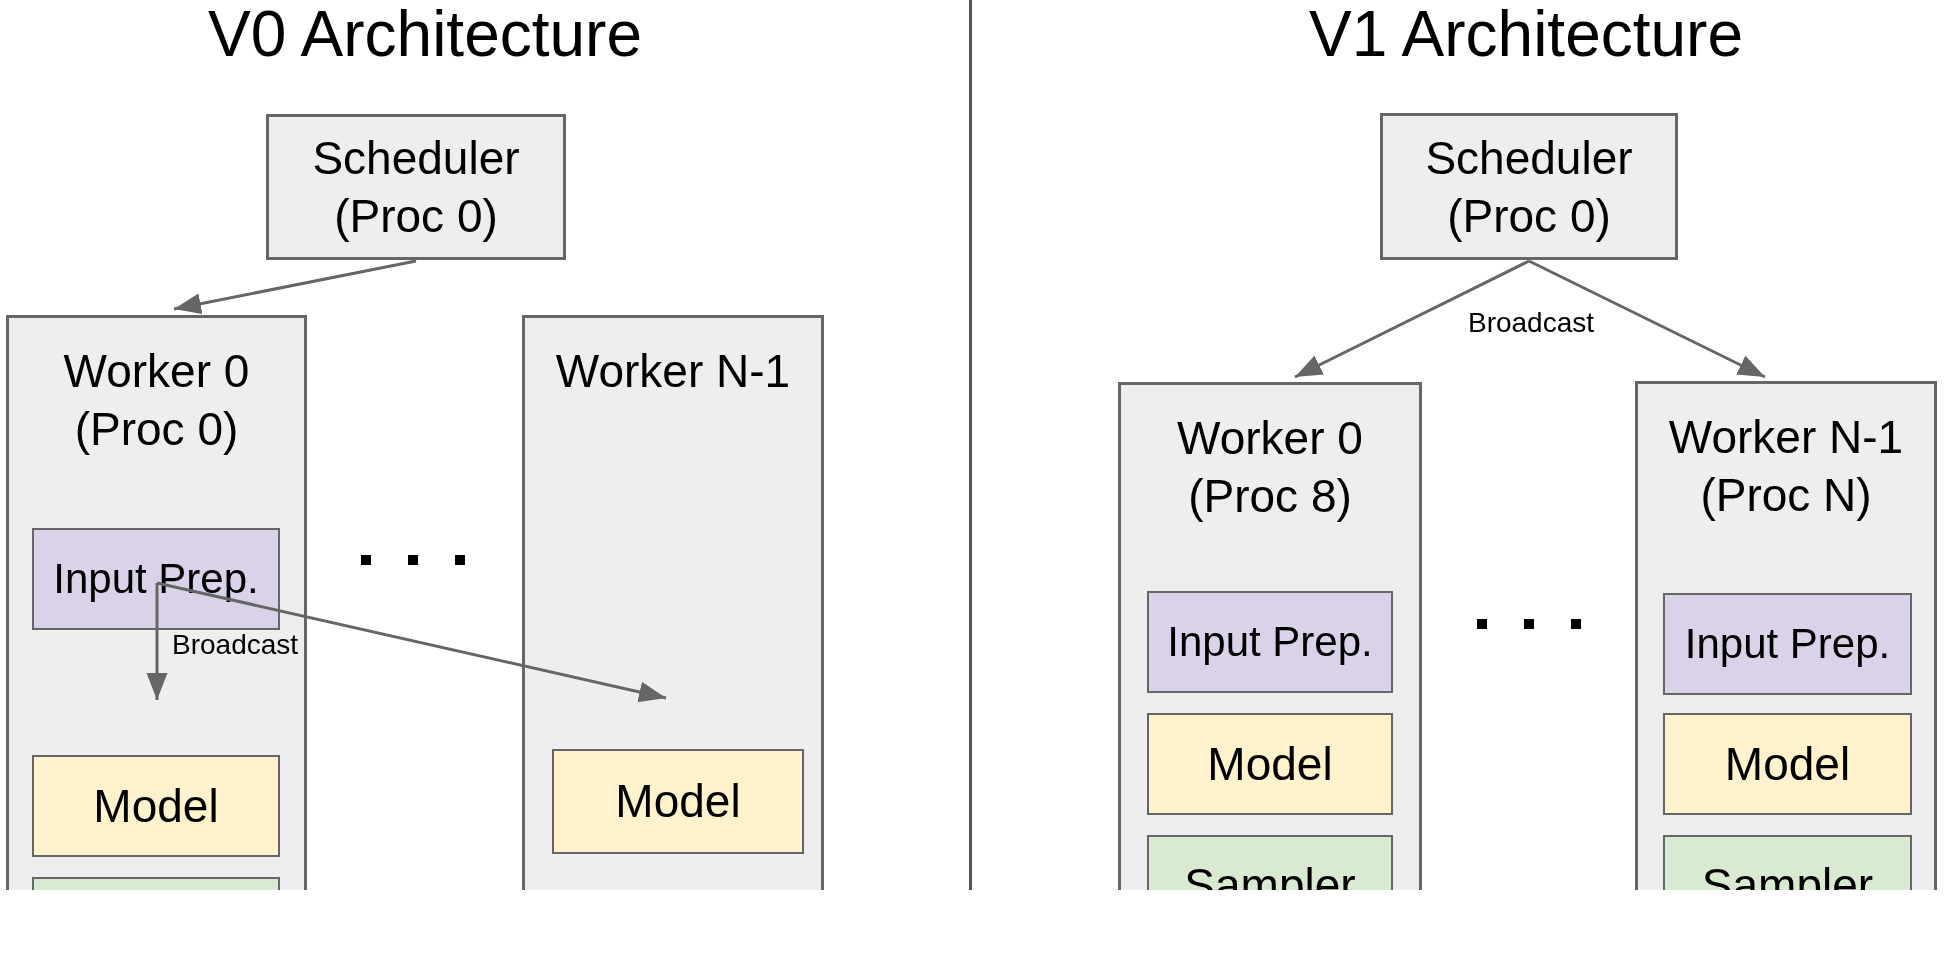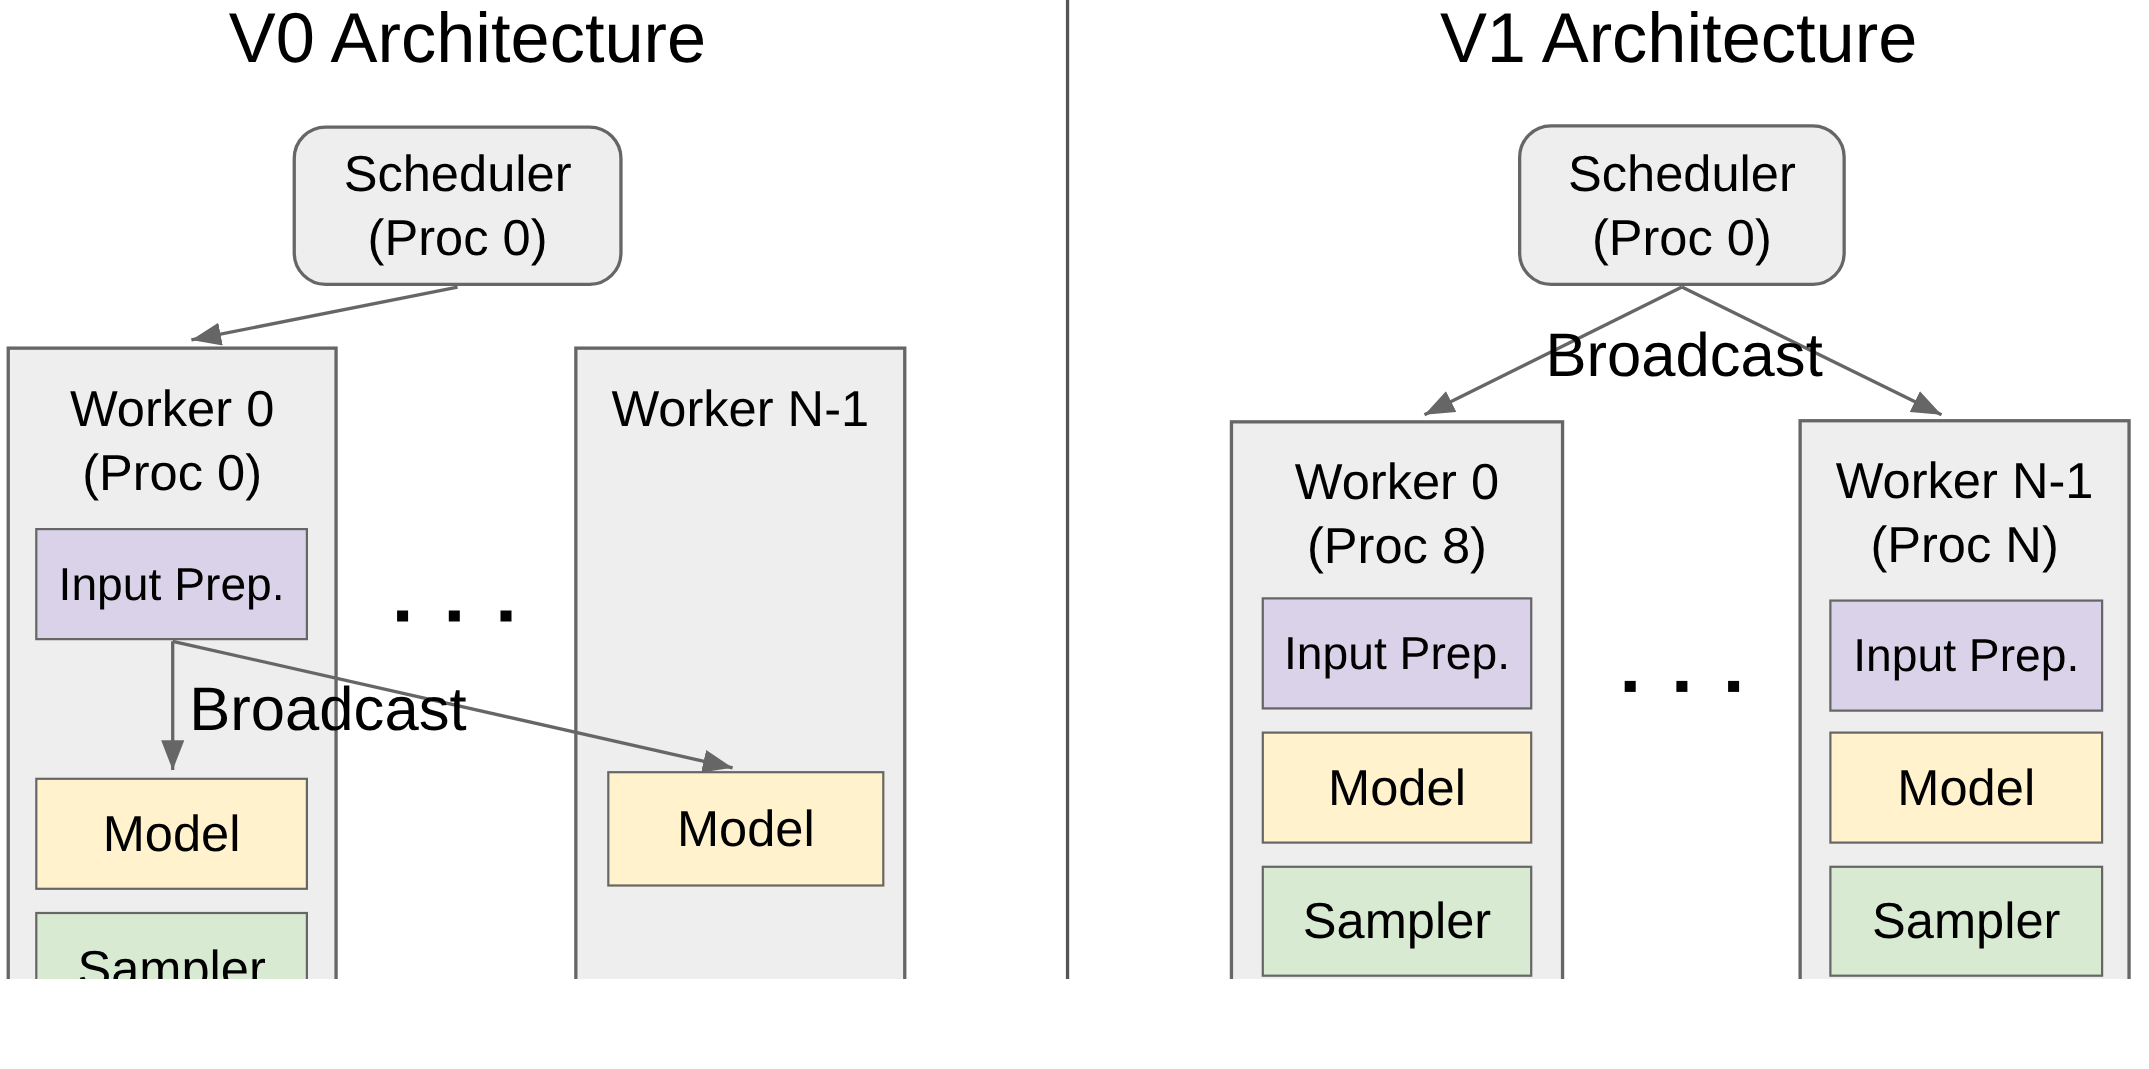--- a/index.html
+++ b/index.html
@@ -38,46 +38,46 @@
     border: 3px solid var(--border_gray);
   }
   .scheduler-box {
     display: flex;
     flex-direction: column;
     align-items: center;
     justify-content: center;
     font-size: 46px;
     line-height: 58px;
     text-align: center;
-    border-radius: 30px;
   }
   .worker-box {
     display: block;
     text-align: center;
     font-size: 46px;
     line-height: 58px;
     padding-top: 24px;
   }
   .sub-box {
     position: absolute;
     border: 2px solid var(--border_gray);
     display: flex;
     align-items: center;
     justify-content: center;
     text-align: right;
     font-size: 46px;
     line-height: 1.1;
     white-space: nowrap;
+    margin-top: 48px;
   }
   .sub-box.input-prep { background: var(--purple); font-size: 42px; }
   .sub-box.model { background: var(--yellow); }
   .sub-box.sampler { background: var(--green); }
   .broadcast-label {
     position: absolute;
-    font-size: 56px;
+    font-size: 28px;
     line-height: 48px;
     white-space: nowrap;
     color: var(--text);
   }
   .dots {
     position: absolute;
     display: flex;
     gap: 37px;
   }
   .dots .dot {

